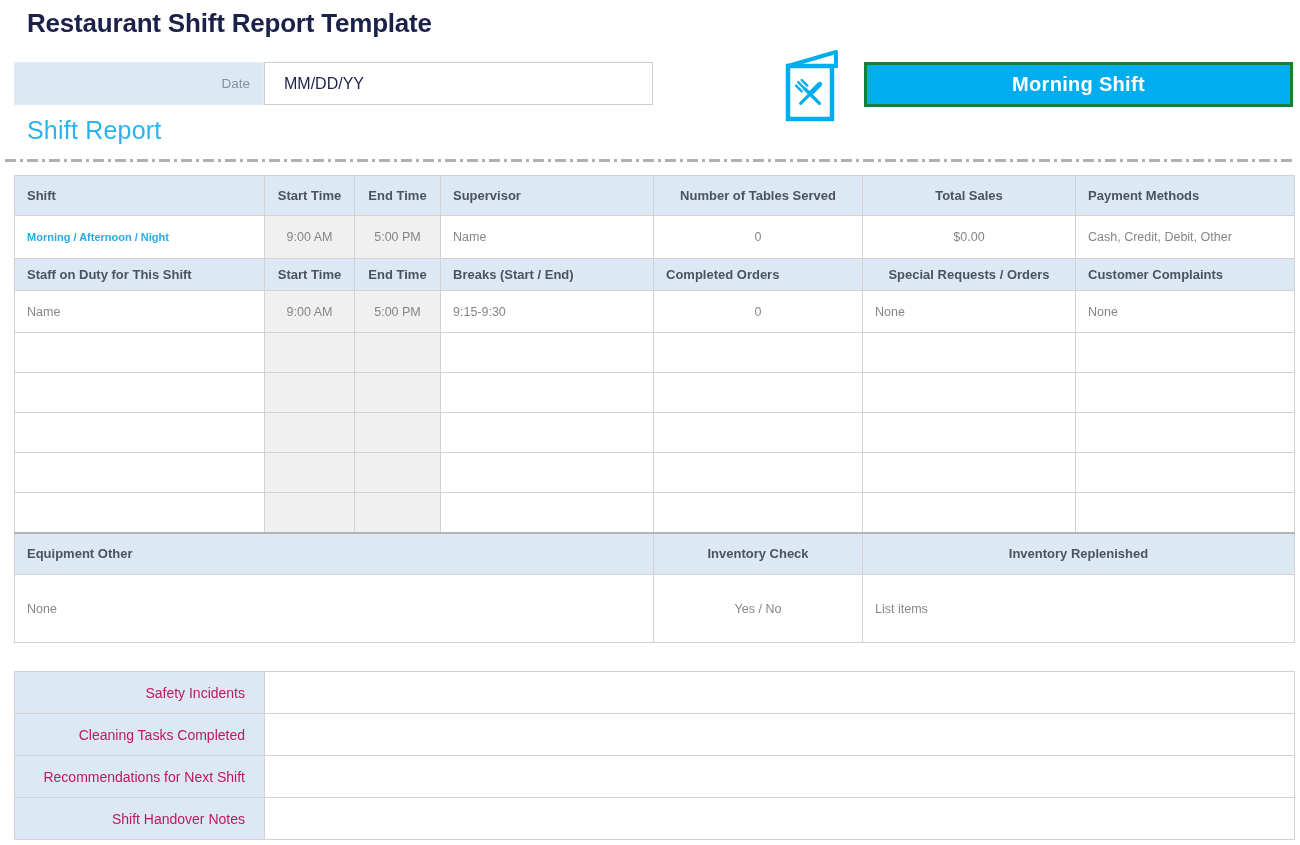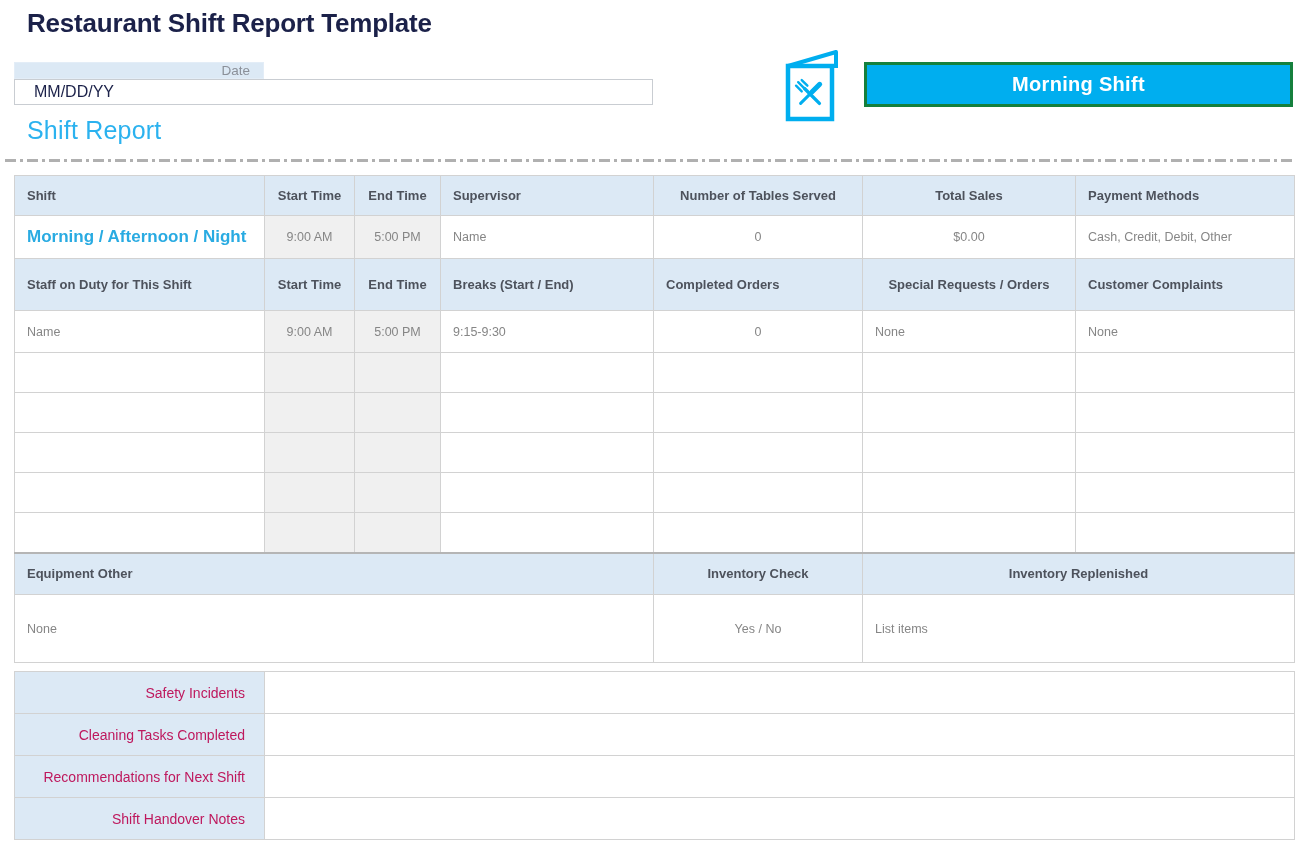--- a/index.html
+++ b/index.html
@@ -2,21 +2,21 @@
 <html><head>
 <meta charset="utf-8">
 <style>
   html,body { margin:0; padding:0; background:#ffffff; }
   body { width:1300px; height:845px; font-family:"Liberation Sans", sans-serif; }
   .page { position:relative; width:1300px; height:845px; overflow:hidden; background:#fff; }
 
   .title { position:absolute; left:27px; top:8px; font-size:26px; font-weight:bold;
            color:#1b2149; letter-spacing:-0.2px; }
 
-  .date-row { position:absolute; left:14px; top:62px; width:639px; height:43px; display:flex;flex-direction:column; }
+  .date-row { position:absolute; left:14px; top:62px; width:639px; height:43px; display:flex; }
   .date-label { width:250px; background:#dce9f5; color:#8b9099; font-size:13.5px;
                 display:flex; align-items:center; justify-content:flex-end;
                 padding-right:13px; box-sizing:border-box; border:1px solid #e3edf7; }
   .date-value { flex:1; background:#fff; border:1px solid #c9cdd2; box-sizing:border-box;
                 display:flex; align-items:center; padding-left:19px;
                 font-weight:normal; color:#1b2149; font-size:16px; }
 
   .menu-icon { position:absolute; left:780px; top:47px; }
 
   .banner { position:absolute; left:864px; top:62px; width:429px; height:45px;
@@ -34,21 +34,21 @@
 
   table.grid { border-collapse:collapse; table-layout:fixed; background:#fff; }
   table.report { position:absolute; left:14px; top:175px; width:1280px; }
   table.notes  { position:absolute; left:14px; top:671px; width:1280px; }
 
   .grid td { border:1px solid #d2d2d2; padding:0 12px; font-size:12.5px; color:#868686;
              box-sizing:border-box; overflow:hidden; white-space:nowrap; vertical-align:middle; }
   .grid td.c { text-align:center; padding:0 4px; }
   .grid td.hdr { background:#dce9f5; color:#4d525c; font-weight:bold; font-size:13px; }
   .grid td.graybg { background:#f0f0f0;margin-left:36px; }
-  .grid td.linkblue { color:#29abe2; font-weight:bold; font-size:17px; }
+  .grid td.linkblue { color:#29abe2; font-weight:bold; font-size:11px; }
   .grid tr.equip-top td { border-top:2px solid #b5b5b5; }
   .notes td.nlabel { background:#dce9f5; color:#be185d; font-size:14px;
                      text-align:right; padding-right:19px; }
 </style>
 </head>
 <body>
 
 <div class="page">
 
   <div class="title">Restaurant Shift Report Template</div>
@@ -101,21 +101,21 @@
       </tr>
       <tr style="height:43px">
         <td class="linkblue">Morning / Afternoon / Night</td>
         <td class="c graybg">9:00 AM</td>
         <td class="c graybg">5:00 PM</td>
         <td>Name</td>
         <td class="c">0</td>
         <td class="c">$0.00</td>
         <td>Cash, Credit, Debit, Other</td>
       </tr>
-      <tr style="height:52px">
+      <tr style="height:32px">
         <td class="hdr">Staff on Duty for This Shift</td>
         <td class="hdr c">Start Time</td>
         <td class="hdr c">End Time</td>
         <td class="hdr">Breaks (Start / End)</td>
         <td class="hdr">Completed Orders</td>
         <td class="hdr c">Special Requests / Orders</td>
         <td class="hdr">Customer Complaints</td>
       </tr>
       <tr style="height:42px">
         <td>Name</td>

